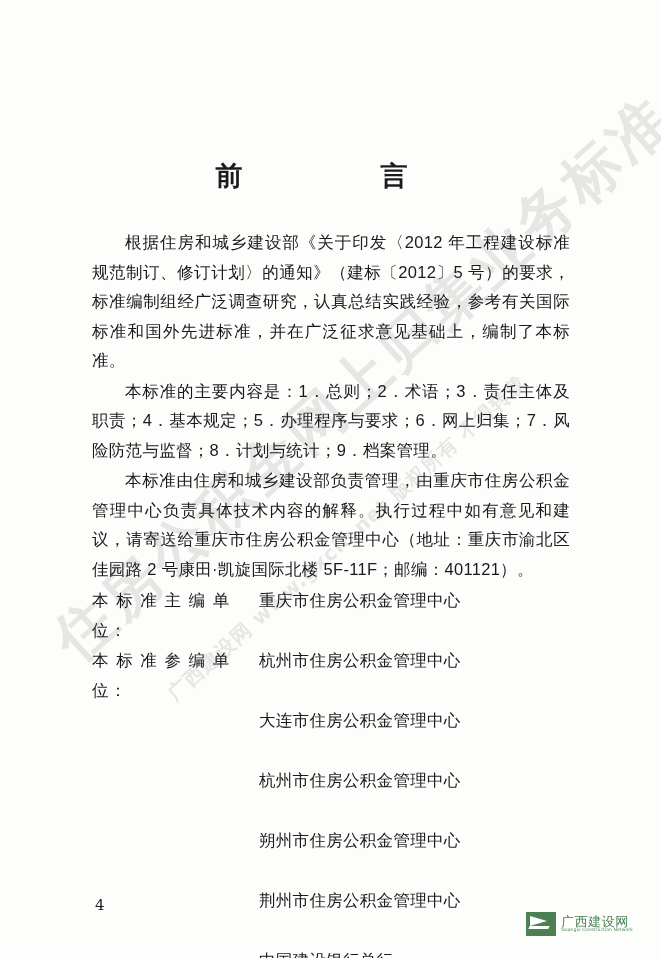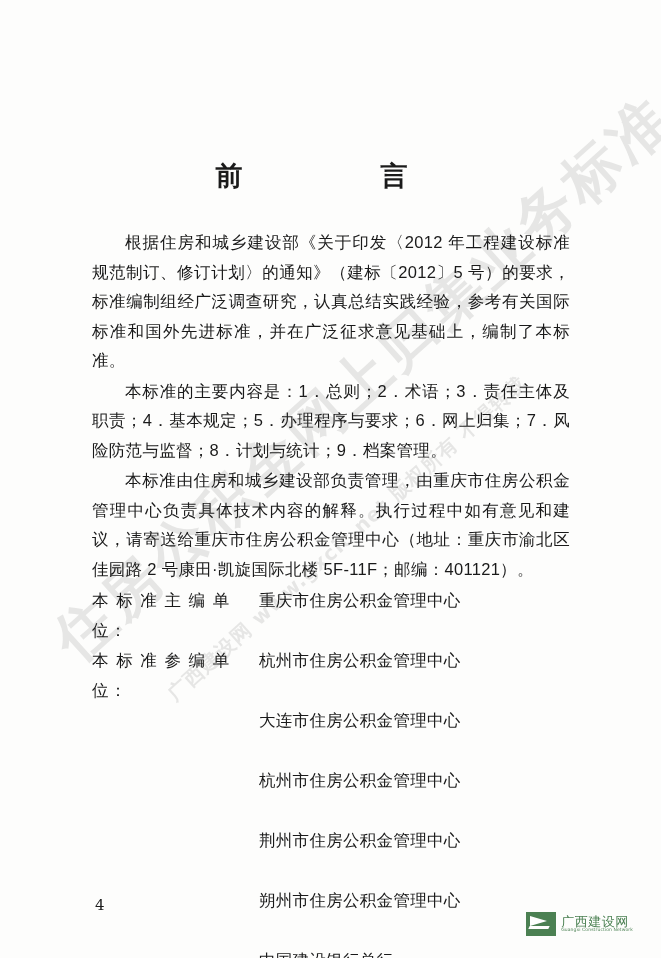--- a/index.html
+++ b/index.html
@@ -216,25 +216,25 @@
         <div class="unit-row cont">
           <div class="unit-label">本 标 准 参 编 单 位：</div>
           <div class="unit-value">大连市住房公积金管理中心</div>
         </div>
         <div class="unit-row cont">
           <div class="unit-label">本 标 准 参 编 单 位：</div>
           <div class="unit-value">杭州市住房公积金管理中心</div>
         </div>
         <div class="unit-row cont">
           <div class="unit-label">本 标 准 参 编 单 位：</div>
+          <div class="unit-value">朔州市住房公积金管理中心</div>
+        </div>
+        <div class="unit-row cont">
+          <div class="unit-label">本 标 准 参 编 单 位：</div>
           <div class="unit-value">荆州市住房公积金管理中心</div>
-        </div>
-        <div class="unit-row cont">
-          <div class="unit-label">本 标 准 参 编 单 位：</div>
-          <div class="unit-value">朔州市住房公积金管理中心</div>
         </div>
         <div class="unit-row cont">
           <div class="unit-label">本 标 准 参 编 单 位：</div>
           <div class="unit-value">中国建设银行总行</div>
         </div>
 
       </div>
 
     </div>
 

